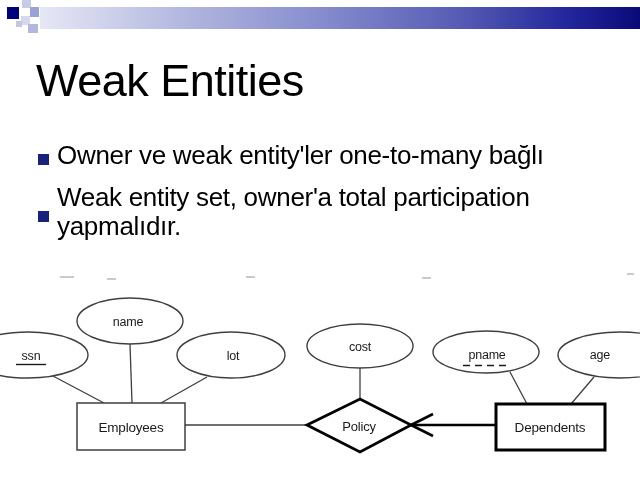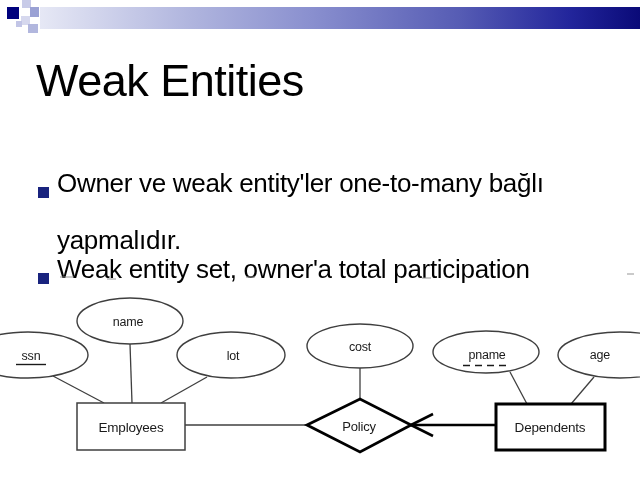--- a/index.html
+++ b/index.html
@@ -20,21 +20,21 @@
   .sq5{left:16px;top:21px;width:6px;height:6px;background:#c2c5e6;}
   .sq6{left:28px;top:24px;width:10px;height:9px;background:#b2b7de;}
   
   .title{
     position:absolute;left:36px;top:57px;margin:0;
     font-size:45px;font-weight:400;color:#000;letter-spacing:-0.5px;
     line-height:1.05;white-space:nowrap;
   }
   
   .bullets{position:absolute;left:38px;top:141px;width:580px;}
-  .bullet{display:flex;align-items:flex-end;margin-bottom:13px;margin-top:28px;}
+  .bullet{display:flex;align-items:center;margin-bottom:13px;}
   .marker{flex:0 0 auto;width:11px;height:11px;margin:8px 8px 0 0;background:#19237e;}
   .btext{font-size:26px;line-height:29px;color:#000;letter-spacing:-0.3px;}
   .bline{white-space:nowrap;}
   
   .artifact{position:absolute;height:2px;background:#8a8a8a;opacity:0.45;}
   .a1{left:60px;top:276px;width:14px;}
   .a2{left:107px;top:278px;width:9px;}
   .a3{left:246px;top:276px;width:9px;}
   .a4{left:422px;top:277px;width:9px;}
   .a5{left:627px;top:273px;width:7px;}
@@ -62,22 +62,22 @@
   <div class="bullets">
     <div class="bullet">
       <span class="marker"></span>
       <div class="btext">
         <div class="bline">Owner ve weak entity'ler one-to-many bağlı</div>
       </div>
     </div>
     <div class="bullet">
       <span class="marker"></span>
       <div class="btext">
+        <div class="bline">Weak entity set, owner'a total participation</div>
         <div class="bline">yapmalıdır.</div>
-        <div class="bline">Weak entity set, owner'a total participation</div>
       </div>
     </div>
   </div>
 
   <div class="artifact a1"></div>
   <div class="artifact a2"></div>
   <div class="artifact a3"></div>
   <div class="artifact a4"></div>
   <div class="artifact a5"></div>
 

